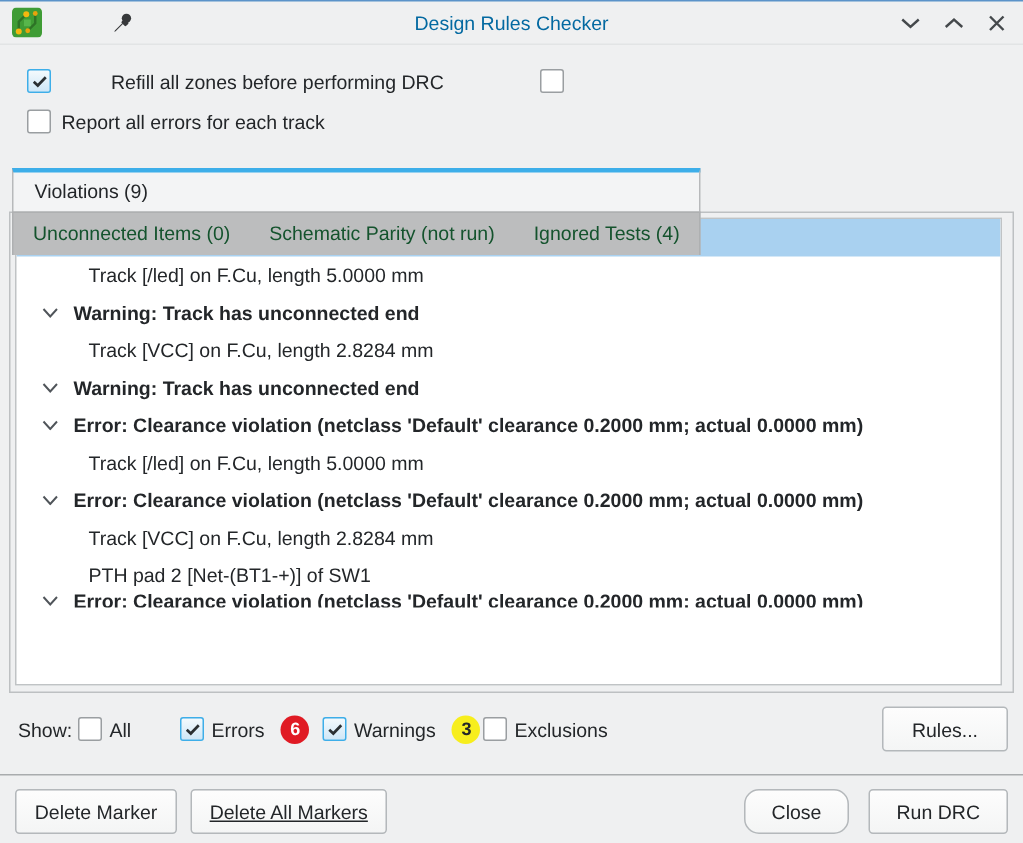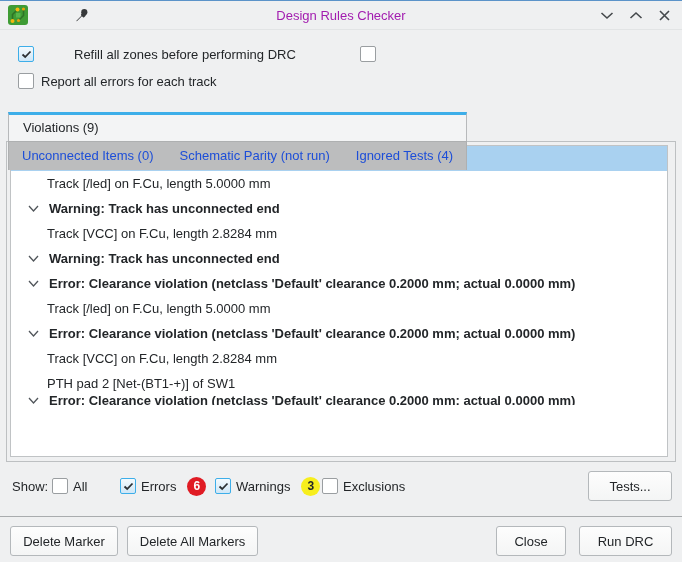--- a/index.html
+++ b/index.html
@@ -12,46 +12,46 @@
     color: #232629;
     overflow: hidden;
   }
   .top-accent { position:absolute; top:0; left:0; width:682px; height:1px; background:#5b93c9; z-index:9; }
 
   
   .titlebar { position:absolute; top:1px; left:0; width:682px; height:29px;
               display:flex; align-items:center; border-bottom:1px solid #e2e4e5; }
   .app-icon { width:20px; height:20px; margin-left:8px; }
   .pin-wrap { width:16px; height:16px; margin-left:46px; cursor:pointer; }
-  .win-title { position:absolute; left:50%; transform:translateX(-50%); font-size:13px; color:#a21caf; white-space:nowrap; }
+  .win-title { position:absolute; left:50%; transform:translateX(-50%); font-size:13px; color:#0369a1; white-space:nowrap; }
   .win-controls { margin-left:auto; margin-right:10px; display:flex; gap:14px; align-items:center; }
   .win-btn { width:15px; height:15px; display:flex; align-items:center; justify-content:center; cursor:pointer; }
 
   
   .opt { position:absolute; display:flex; align-items:center; gap:7px; white-space:nowrap; }
   .cb { width:16px; height:16px; border-radius:2px; background:#ffffff; border:1px solid #9a9ea1;
         display:inline-flex; align-items:center; justify-content:center; flex:0 0 16px; }
   .cb.checked { border:1px solid #3daee9; background:linear-gradient(#f4fafd,#cfe7f7); }
 
   
   .tabbar { position:absolute; left:8px; top:112px; height:30px; display:flex; z-index:2;flex-direction:column; }
   .tab.active { background:#f3f4f5; border:1px solid #b7b9bb; border-bottom:none;
                 border-top:3px solid #3daee9; padding:0 14px; line-height:26px; height:30px; }
   .tabs-inactive { display:flex; background:#bcbdbe; border:1px solid #aeb0b1; border-bottom:none; height:29px; }
-  .tab.inactive { padding:0 13px; line-height:28px; color:#1d4ed8; }
+  .tab.inactive { padding:0 13px; line-height:28px; color:#14532d; }
 
   
   .panel { position:absolute; left:6px; top:141px; width:670px; height:321px;
            border:1px solid #bdc0c2; background:#eff0f1; z-index:1; }
   .vlist { position:absolute; left:3px; top:3px; width:658px; height:312px;
            border:1px solid #c0c3c5; background:#ffffff; overflow:hidden; }
   .row { height:25px; line-height:25px; display:flex; align-items:center; white-space:nowrap; cursor:default; }
   .row .chev { width:12px; margin-left:17px; display:flex; align-items:center; color:#50555a; }
   .row.header .rtxt { font-weight:bold; margin-left:9px; }
-  .row.detail .rtxt { margin-left:36px; }
+  .row.detail .rtxt { margin-left:48px; }
   .row.selected { background:#a9d1f0; color:#ffffff; }
   .row.selected .chev { color:#ffffff; }
   .row.clipped { height:9px; overflow:hidden; }
 
   
   .show-label { position:absolute; top:479px; }
   .filter { position:absolute; top:471px; height:30px; display:flex; align-items:center; gap:5px; white-space:nowrap; }
   .badge { width:19px; height:19px; border-radius:50%; margin-left:6px;
            display:inline-flex; align-items:center; justify-content:center;
            font-weight:bold; font-size:12px; }
@@ -222,20 +222,20 @@
         </svg>
       </span>
       <span>Warnings</span>
       <span class="badge" style="background: rgb(247, 238, 29); color: rgb(35, 38, 41);">3</span>
     </span>
     <span class="filter" style="left: 322px;">
       <span class="cb"></span>
       <span>Exclusions</span>
     </span>
   </div>
-<div class="btn" style="left:588px; top:471px; width:84px;">Tests...</div>
+<div class="btn" style="left:588px; top:471px; width:84px;">Rules...</div>
 
 <div class="sep"></div>
 
 <div class="btn" style="left:10px;  top:526px; width:108px;">Delete Marker</div>
-<div class="btn" style="left:127px; top:526px; width:131px;">Delete All Markers</div>
-<div class="btn" style="left:496px; top:526px; width:70px;">Close</div>
+<div class="btn" style="left:127px; top:526px; width:131px;text-decoration:underline;">Delete All Markers</div>
+<div class="btn" style="left:496px; top:526px; width:70px;border-radius:10px;">Close</div>
 <div class="btn" style="left:579px; top:526px; width:93px;">Run DRC</div>
 
 </body></html>

